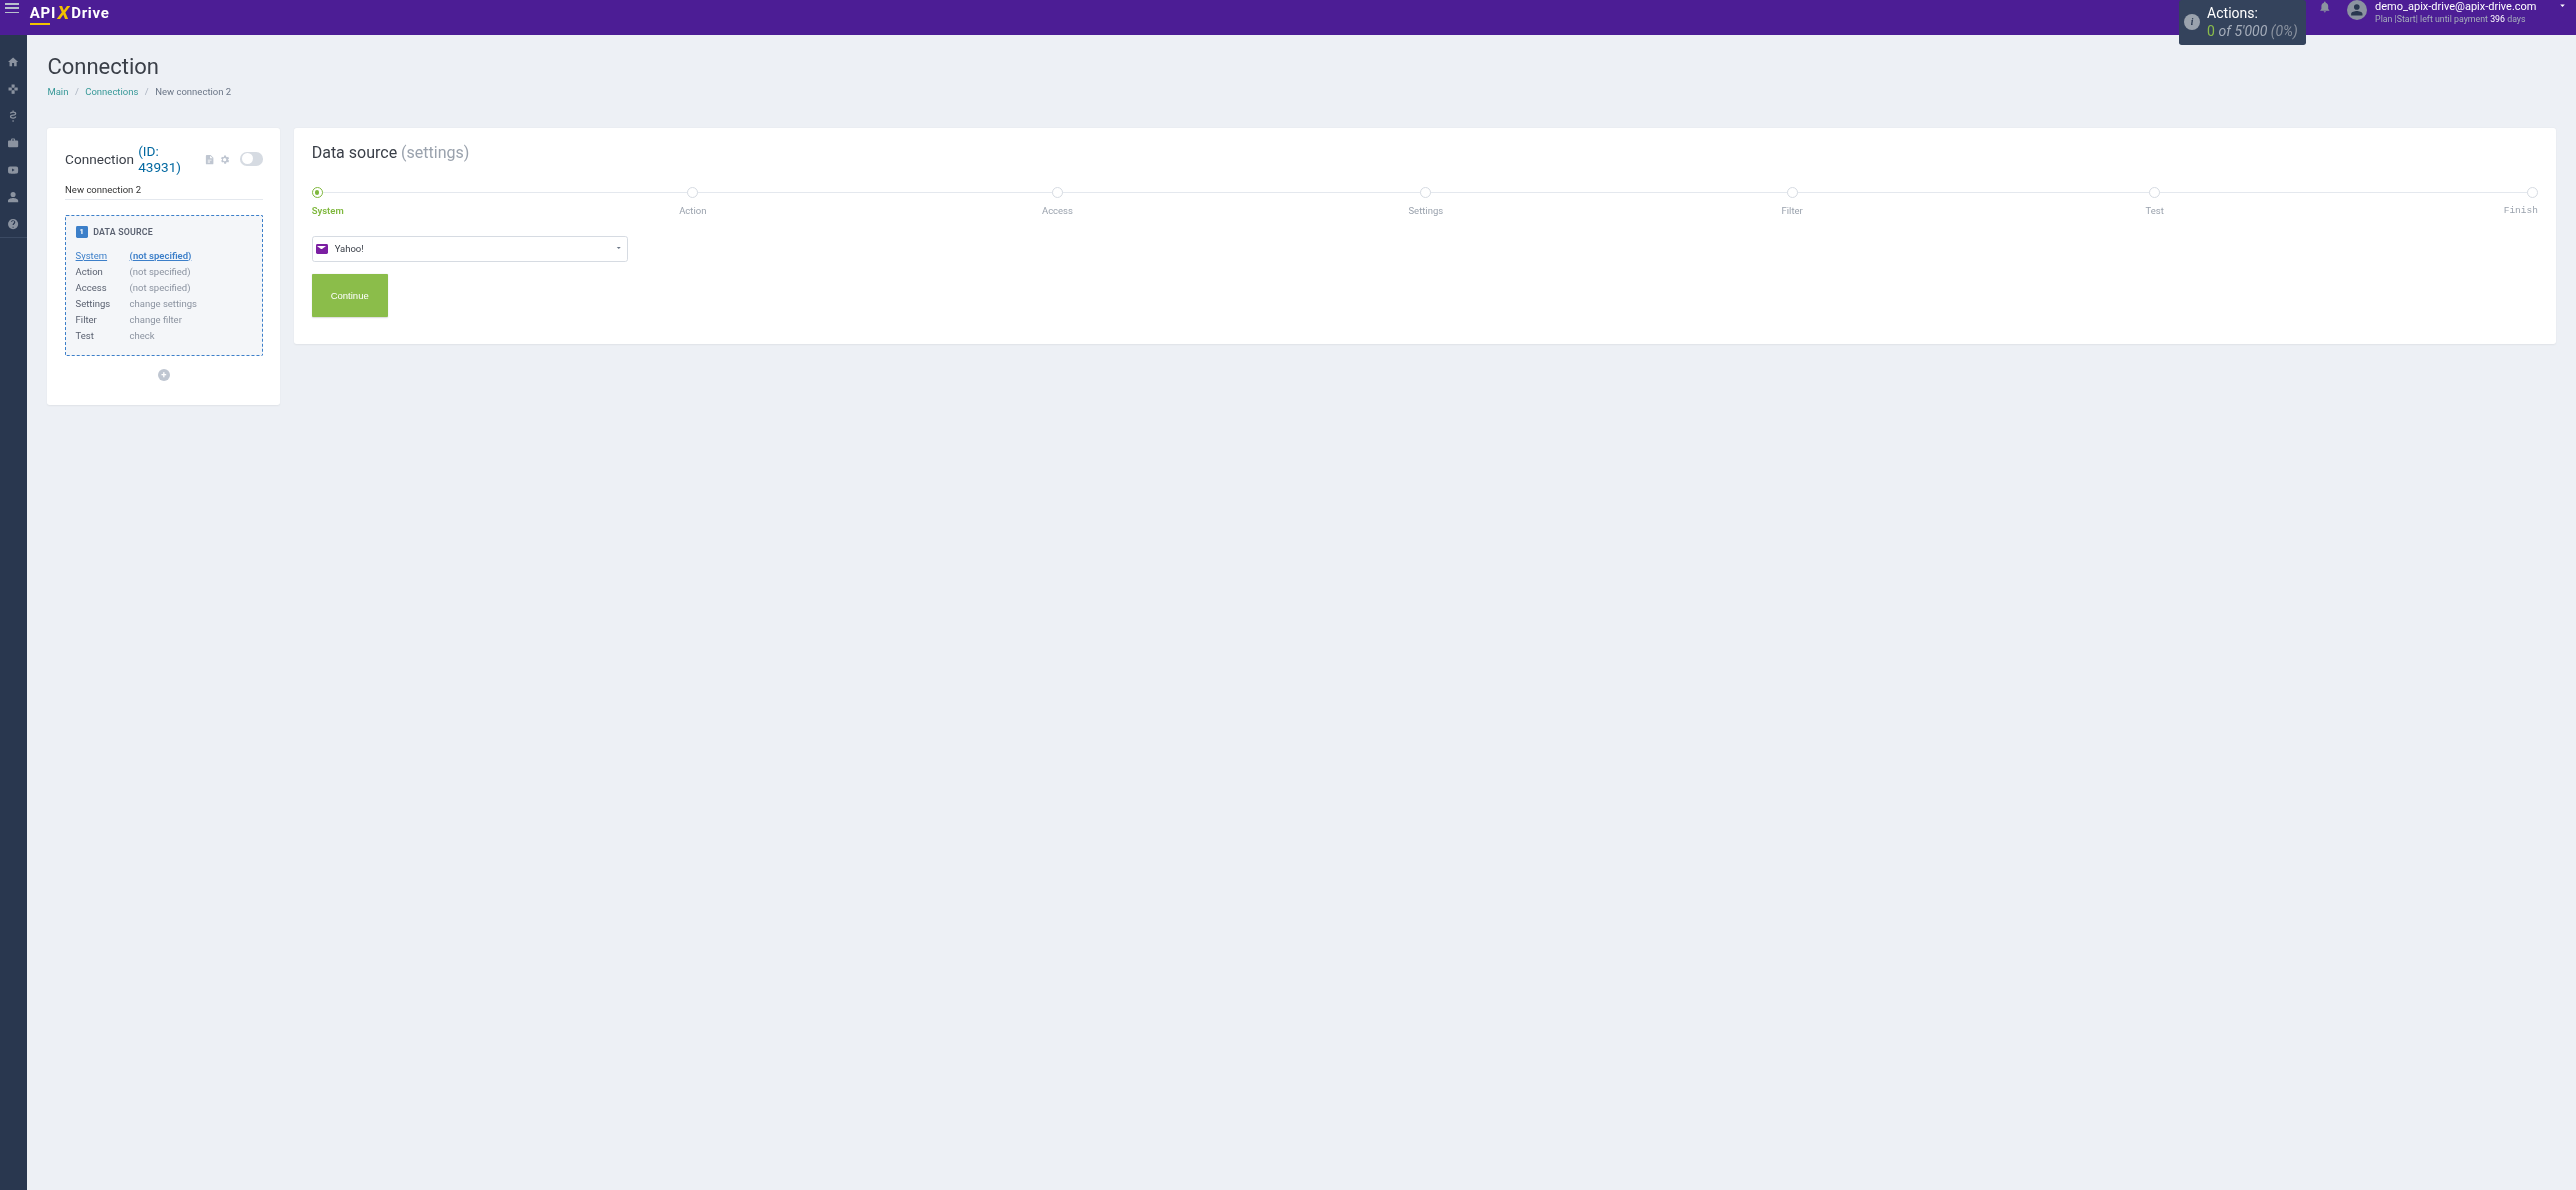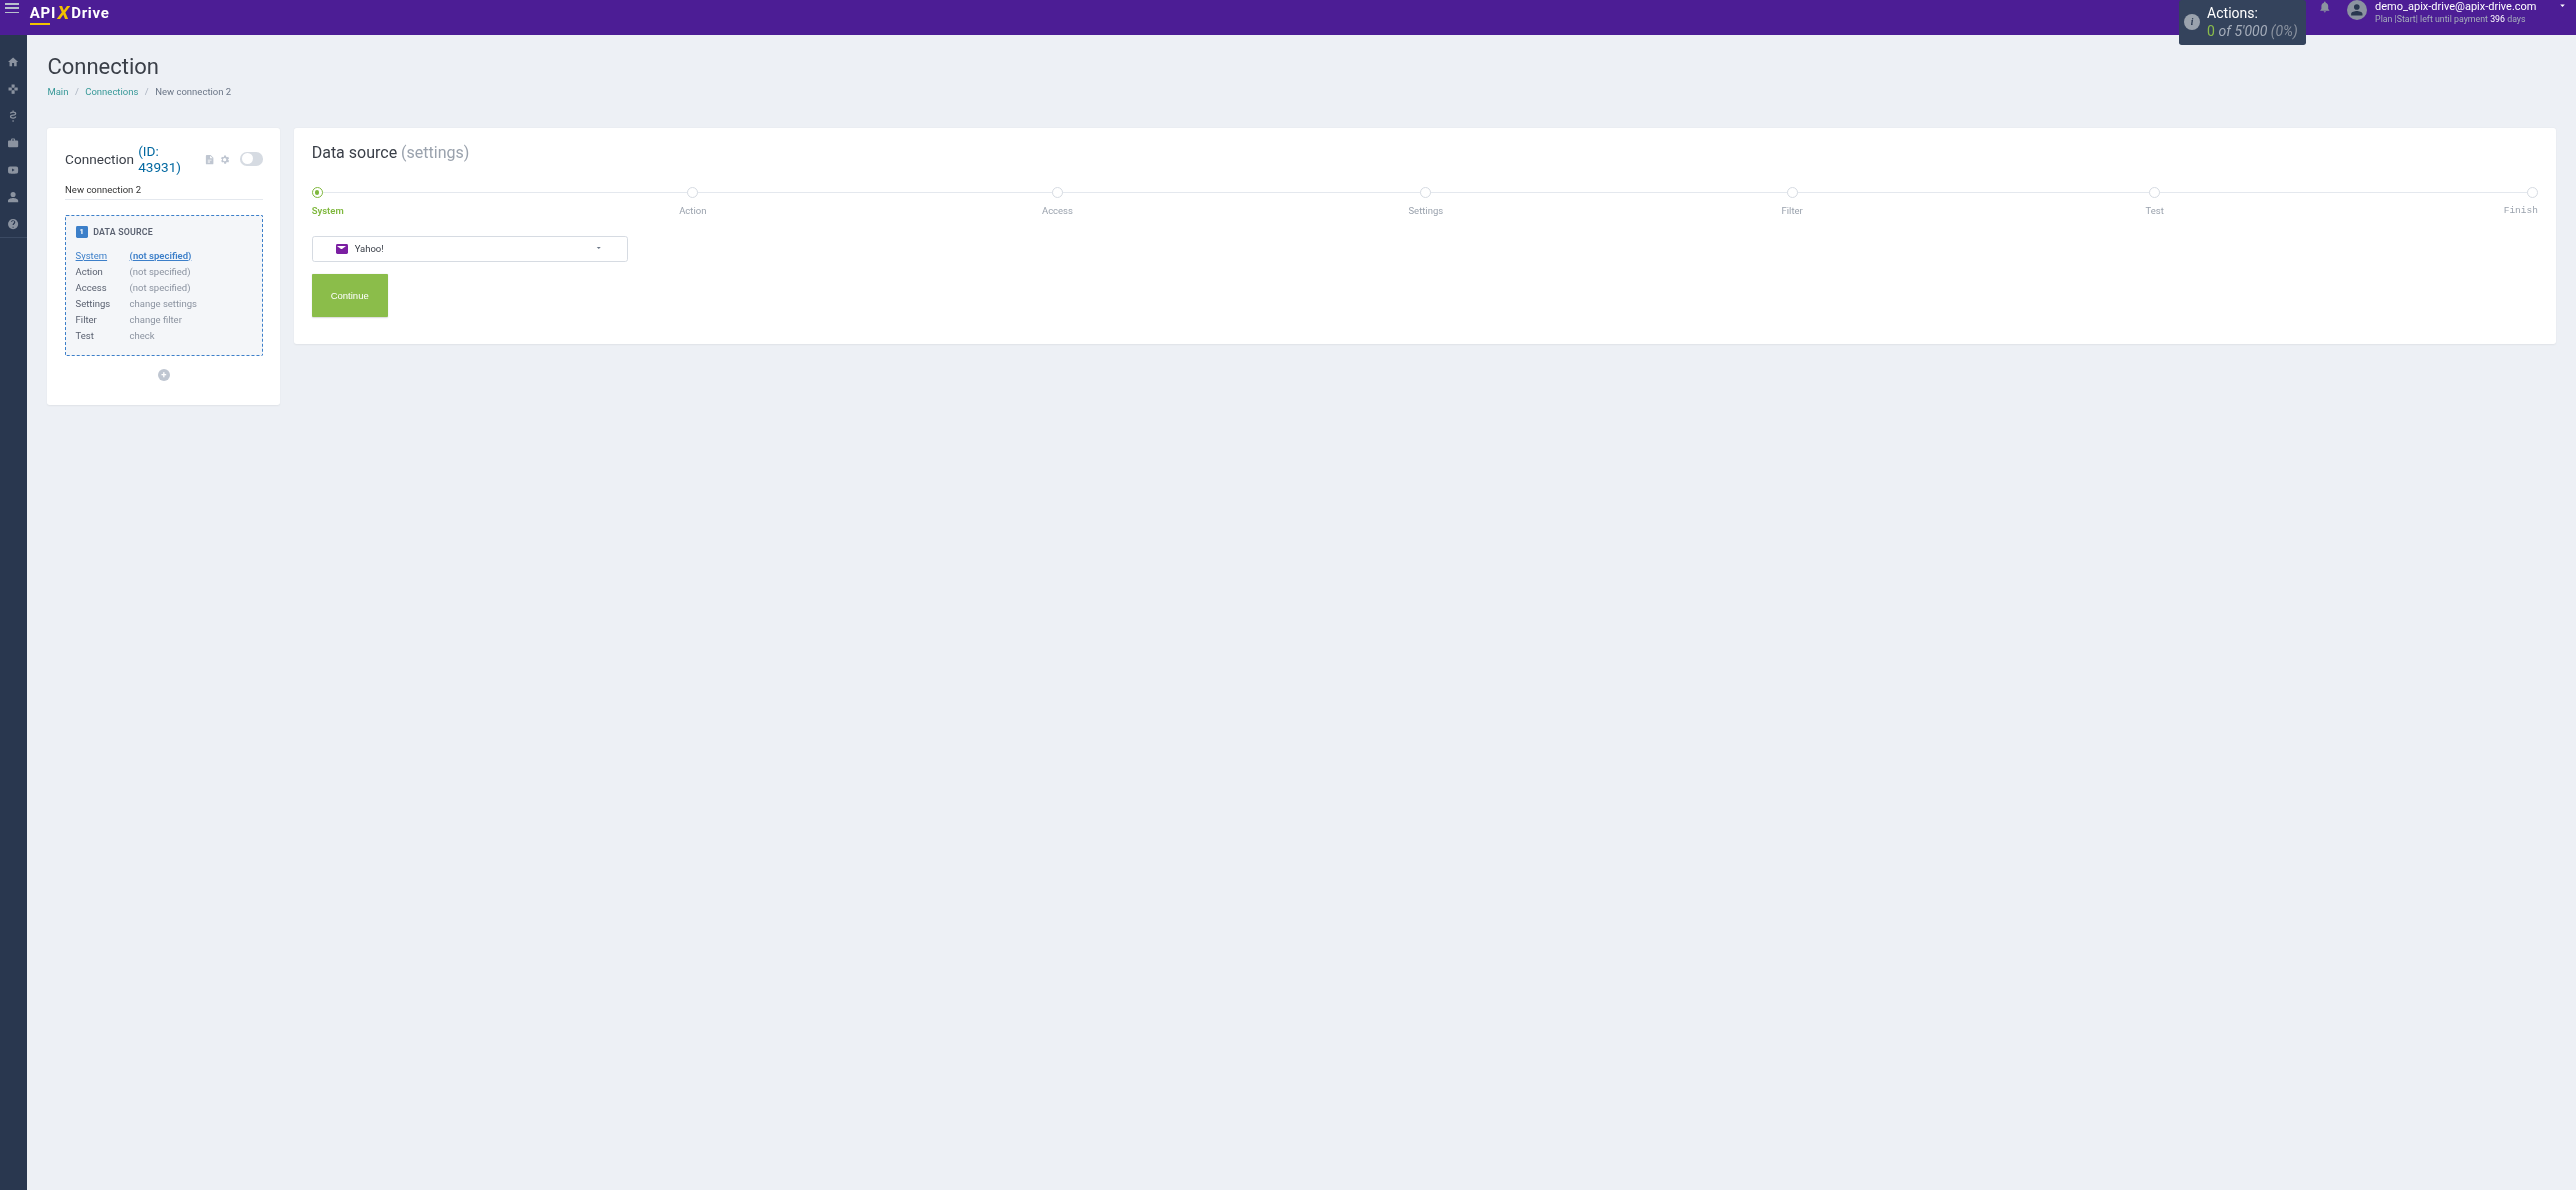--- a/index.html
+++ b/index.html
@@ -166,21 +166,21 @@
 }
 .step .lbl { margin-top: 6.8px; font-size: 9.5px; color: #9aa2ad; }
 .step.active .lbl { color: #7fb83d; font-weight: 600; }
 .step:first-child { align-items: flex-start; }
 .step:last-child { align-items: flex-end; font-family: Liberation Mono, monospace; }
 
 .form-label { font-weight: 600; font-size: 9.5px; color: #3a3f48; margin-bottom: 5.4px; }
 .select {
   width: 316px; height: 26px;
   border: 0.7px solid #d6dbe2; border-radius: 2.7px;
-  display: flex; align-items: center; padding: 0 23px;
+  display: flex; align-items: center; padding: 0 3px;
   cursor: pointer; background: #fff;
   margin-bottom: 12.2px;
 }
 .select-icon {
   width: 12.2px; height: 9.5px; background: #7b1fa2; border-radius: 1.4px;
   margin-right: 6.8px; position: relative;
 }
 .select-icon::after {
   content: ""; position: absolute; left: 1.4px; right: 1.4px; top: 2px;
   border-left: 4.8px solid transparent; border-right: 4.8px solid transparent;

